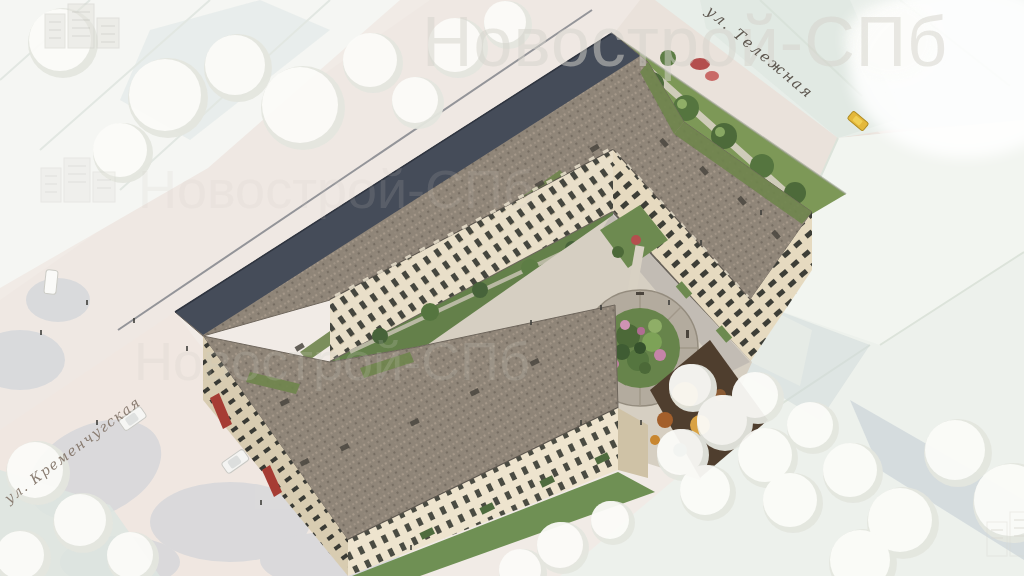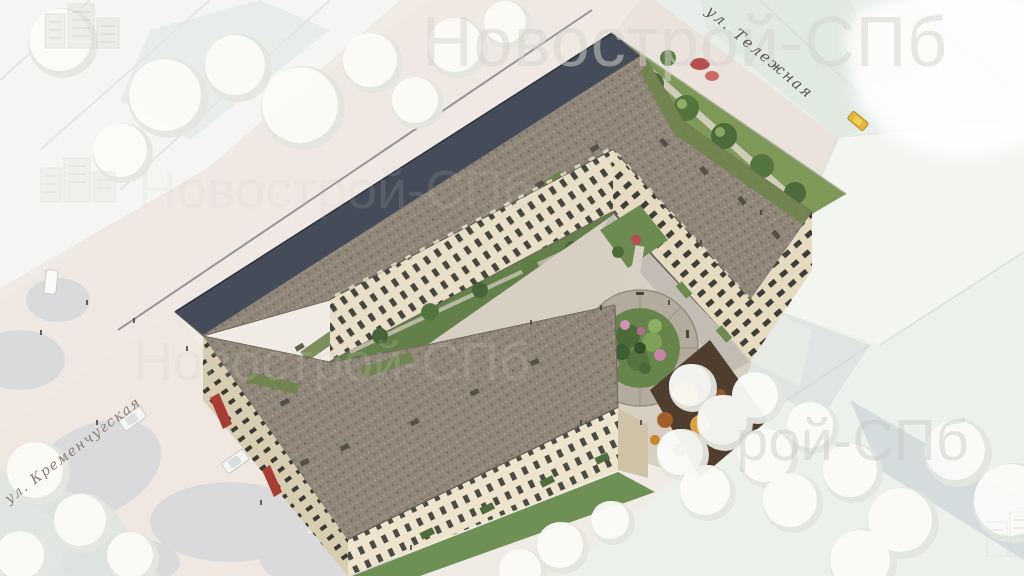--- a/index.html
+++ b/index.html
@@ -384,17 +384,16 @@
   <g stroke="#d8d8d2" fill="none" opacity="0.4" transform="translate(942,508)">
     <rect x="45" y="14" width="20" height="34"></rect>
         <rect x="68" y="4" width="26" height="44"></rect>
     <path d="M49,22 h12 M49,30 h12 M72,12 h18 M72,20 h18 M72,28 h18" stroke-width="2"></path>
   </g>
 </svg>
 
 <div class="wm wm-mid1">Новострой-СПб</div>
 <div class="wm wm-mid2">Новострой-СПб</div>
 <div class="wm wm-top">Новострой-СПб</div>
-<div class="wm wm-br">рой-СПб</div>
 
 <div class="street-label street-telezhnaya">ул. Тележная</div>
 <div class="street-label street-kremenchugskaya">ул. Кременчугская</div>
 </div>
 
 </body></html>

